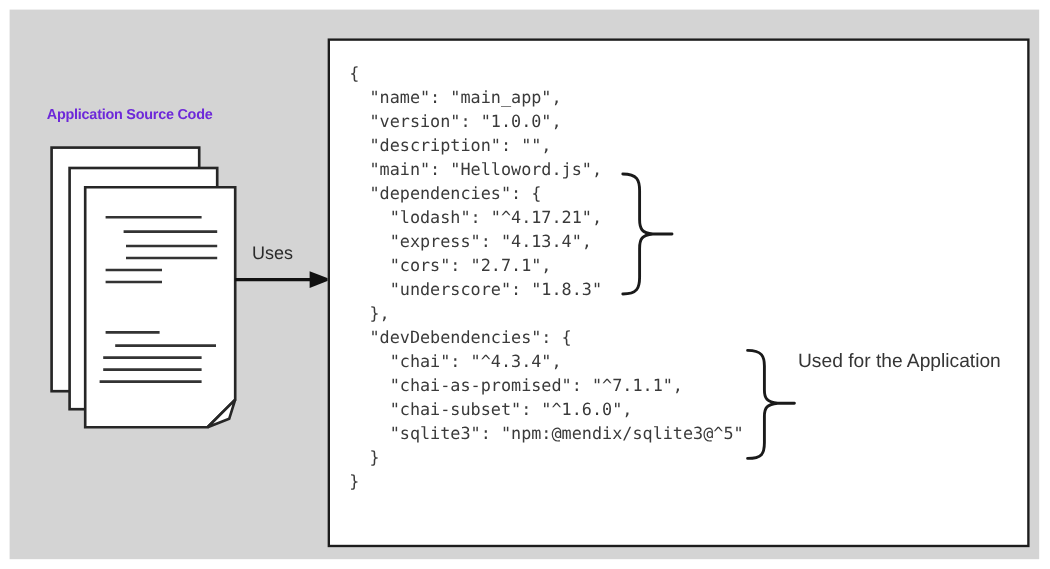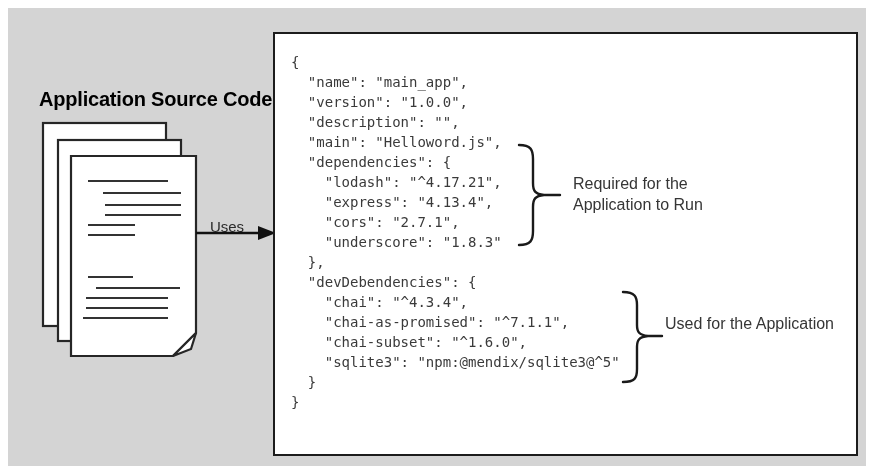--- a/index.html
+++ b/index.html
@@ -6,25 +6,25 @@
   .canvas{
     position:relative;width:875px;height:474px;background:#ffffff;
     font-family:"Liberation Sans",sans-serif;overflow:hidden;
   }
   .panel{
     position:absolute;left:8px;top:8px;width:858px;height:458px;
     background:#d4d4d4;
   }
   .stack-title{
     position:absolute;left:31px;top:80px;
-    font-size:20px;font-weight:bold;color:#000000;letter-spacing:-0.2px;
+    font-size:12px;font-weight:bold;color:#6d28d9;letter-spacing:-0.2px;
   }
   .stack-svg{position:absolute;left:30px;top:110px;}
   .uses-label{
-    position:absolute;left:194px;top:210px;width:50px;text-align:center;
+    position:absolute;left:194px;top:195px;width:50px;text-align:center;
     font-size:15px;color:#2b2b2b;
   }
   .arrow-svg{position:absolute;left:186px;top:212px;}
   .code-box{
     position:absolute;left:265px;top:24px;width:585px;height:424px;
     background:#ffffff;border:2px solid #1c1c1c;box-sizing:border-box;
   }
   .code-pre{
     position:absolute;left:283px;top:44px;margin:0;
     font-family:"DejaVu Sans Mono","Liberation Mono",monospace;
@@ -32,21 +32,21 @@
   }
   .code-line{height:20px;}
   .brace-svg{position:absolute;}
   .brace-1{left:508px;top:134px;}
   .brace-2{left:612px;top:281px;}
   .annotation{
     position:absolute;font-size:16px;line-height:21px;color:#353535;
     white-space:nowrap;
   }
   .annotation-1{left:565px;top:165px;}
-  .annotation-2{left:657px;top:305px;}
+  .annotation-2{left:657px;top:283px;}
 </style>
 </head>
 <body>
 
 <div class="canvas">
   <div class="panel">
 
     <div class="stack-title">Application Source Code</div>
 
     <svg class="stack-svg" width="165" height="245" viewBox="0 0 165 245">
@@ -78,24 +78,20 @@
     </svg>
 
     <div class="code-box"></div>
     <pre class="code-pre"><div class="code-line">{</div><div class="code-line">  "name": "main_app",</div><div class="code-line">  "version": "1.0.0",</div><div class="code-line">  "description": "",</div><div class="code-line">  "main": "Helloword.js",</div><div class="code-line">  "dependencies": {</div><div class="code-line">    "lodash": "^4.17.21",</div><div class="code-line">    "express": "4.13.4",</div><div class="code-line">    "cors": "2.7.1",</div><div class="code-line">    "underscore": "1.8.3"</div><div class="code-line">  },</div><div class="code-line">  "devDebendencies": {</div><div class="code-line">    "chai": "^4.3.4",</div><div class="code-line">    "chai-as-promised": "^7.1.1",</div><div class="code-line">    "chai-subset": "^1.6.0",</div><div class="code-line">    "sqlite3": "npm:@mendix/sqlite3@^5"</div><div class="code-line">  }</div><div class="code-line">}</div></pre>
 
     <svg class="brace-svg brace-1" width="48" height="108" viewBox="0 0 48 108">
       <path d="M3,3 C15,3 17,8 17,17 L17,41 C17,49 19,52 28,53
                C19,54 17,57 17,65 L17,89 C17,98 15,103 3,103
                M28,53 L44,53" fill="none" stroke="#1a1a1a" stroke-width="2.4" stroke-linecap="round"></path>
     </svg>
-    <div class="annotation annotation-1">
-      <div>Required for the</div>
-      <div>Application to Run</div>
-    </div>
 
     <svg class="brace-svg brace-2" width="46" height="97" viewBox="0 0 46 97">
       <path d="M3,3 C15,3 17,8 17,16 L17,36 C17,43 19,46 28,47
                C19,48 17,51 17,58 L17,80 C17,89 15,93 3,93
                M28,47 L42,47" fill="none" stroke="#1a1a1a" stroke-width="2.4" stroke-linecap="round"></path>
     </svg>
     <div class="annotation annotation-2">
       <div>Used for the Application</div>
     </div>
 

